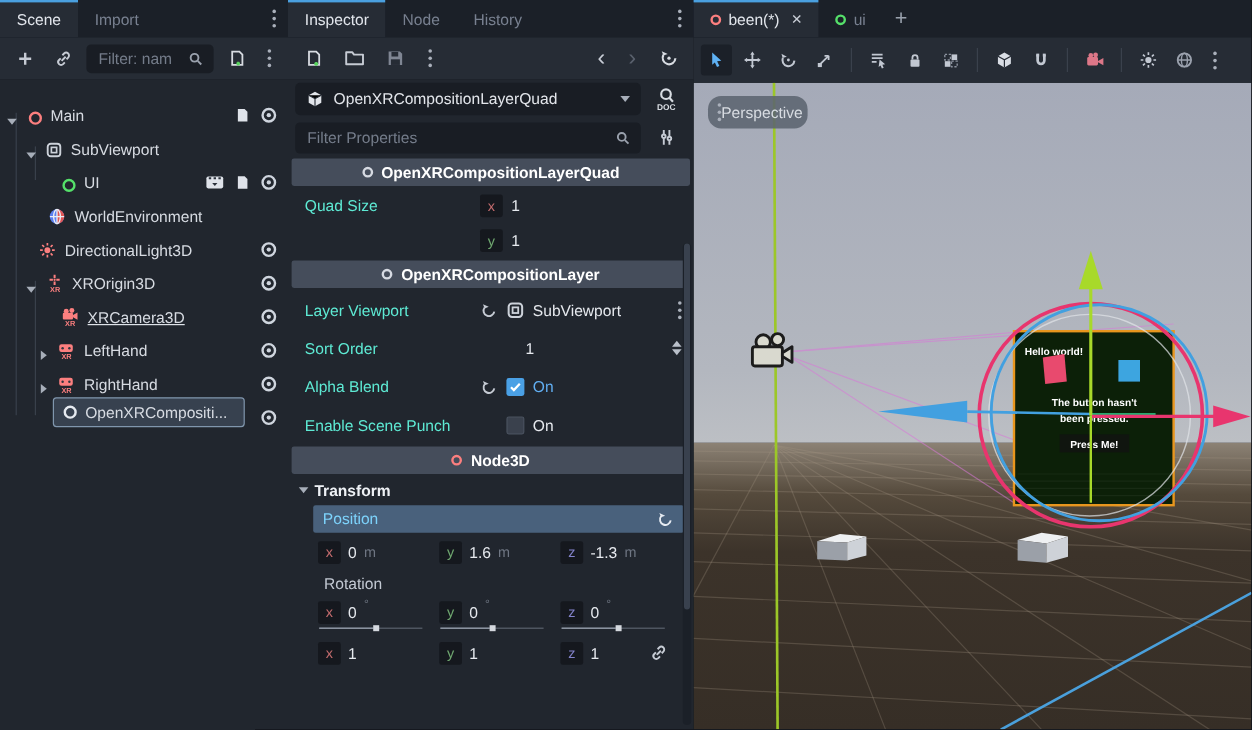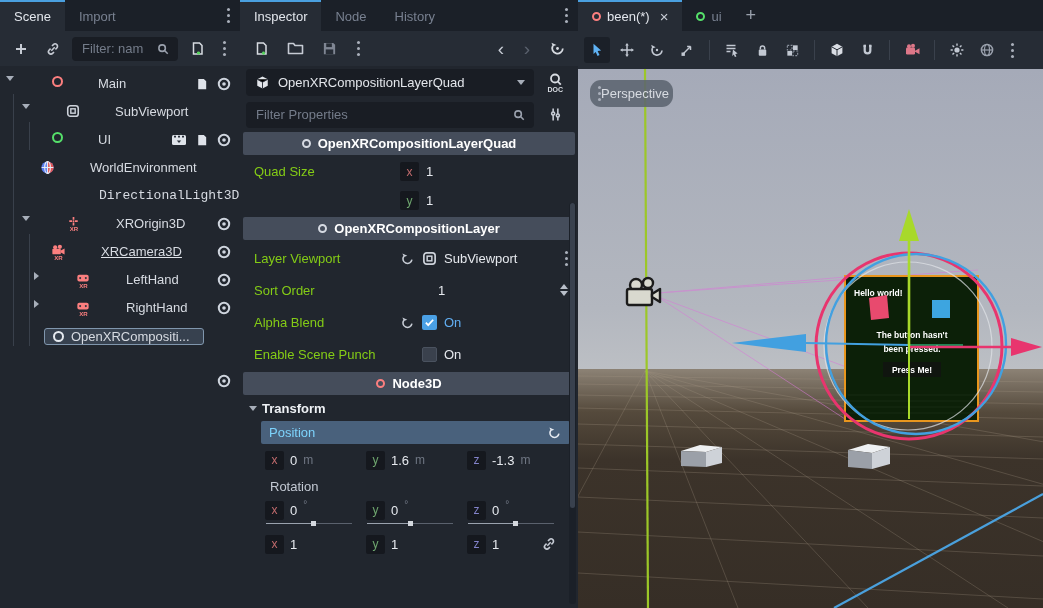--- a/index.html
+++ b/index.html
@@ -27,21 +27,21 @@
 
   
   .search-box{display:flex;align-items:center;background:#191d24;border-radius:4px;height:24px;
               padding:0 8px;flex:1;min-width:0;}
   .search-box input{flex:1;min-width:0;background:transparent;border:none;outline:none;
                     color:#c9ced8;font:13px "Liberation Sans",sans-serif;}
   .search-box input::placeholder{color:#747c8a;}
 
   
   .tree{position:absolute;top:66px;bottom:0;left:0;right:0;background:#21262e;padding-top:10px;}
-  .trow{height:28px;display:flex;align-items:flex-start;position:relative;padding-right:8px;gap:28px;}
+  .trow{height:28px;display:flex;align-items:flex-end;position:relative;padding-right:8px;}
   .trow .label{margin-left:7px;white-space:nowrap;color:#d7dbe2;}
   .trow .right{margin-left:auto;display:flex;align-items:center;gap:7px;}
   .ring{width:11px;height:11px;border-radius:50%;border:2.5px solid #fc7f7f;flex:none;}
   .ring.green{border-color:#55e06a;}
   .ring.white{border-color:#e6eaf0;}
   .tri-down{width:0;height:0;border-left:4px solid transparent;border-right:4px solid transparent;
             border-top:5px solid #a7aeb9;flex:none;}
   .tri-right{width:0;height:0;border-top:4px solid transparent;border-bottom:4px solid transparent;
              border-left:5px solid #a7aeb9;flex:none;}
   .guide{position:absolute;width:1px;background:#39404b;}
@@ -52,21 +52,21 @@
   
   .ibody{position:absolute;top:66px;bottom:0;left:0;right:0;background:#21262e;overflow:hidden;}
   .irow{display:flex;align-items:center;padding:0 10px 0 6px;height:33px;gap:8px;}
   .objsel{display:flex;align-items:center;gap:8px;background:#191d24;border-radius:4px;
           height:27px;flex:1;padding:0 9px;color:#e3e6eb;}
   .cat{height:23px;margin:2px 3px;background:#454d5b;border-radius:2px;display:flex;
        align-items:center;justify-content:center;gap:7px;font-weight:bold;color:#fff;}
   .cat .ring{width:9px;height:9px;border-width:2px;border-color:#d6dae2;}
   .cat .ring.red{border-color:#fc7f7f;}
   .prow{display:flex;align-items:center;height:29px;padding-left:14px;padding-right:10px;}
-  .plabel{width:146px;flex:none;color:#84cc16;white-space:nowrap;}
+  .plabel{width:146px;flex:none;color:#5eead4;white-space:nowrap;}
   .pval{flex:1;display:flex;align-items:center;gap:7px;min-width:0;}
   .badge{width:19px;height:19px;border-radius:2px;background:#15181e;display:flex;flex:none;
          align-items:center;justify-content:center;font-size:12px;}
   .bx{color:#c06a6c;} .by{color:#6fa76f;} .bz{color:#8383cb;}
   .val{color:#e6e9ee;} .unit{color:#6f7683;font-size:12px;}
   .cb{width:15px;height:15px;border-radius:2px;flex:none;display:flex;align-items:center;justify-content:center;}
   .cb.on{background:#4aa0e5;}
   .cb.off{background:#3a414d;border:1px solid #4a525f;}
   .onblue{color:#61aef2;}
   .spin{display:flex;flex-direction:column;gap:2px;margin-left:auto;}
@@ -196,21 +196,21 @@
       <div class="trow" style="padding-left:40px;">
         <svg width="15" height="15" viewBox="0 0 16 16">
           <circle cx="8" cy="8" r="6.5" fill="#5b7ff0"></circle>
           <path d="M8 1.5a6.5 6.5 0 010 13z" fill="#e05555"></path>
           <path d="M8 1.5v13M1.8 8h12.4" stroke="#e9edf5" stroke-width="1.2" fill="none"></path>
           <ellipse cx="8" cy="8" rx="3" ry="6.4" fill="none" stroke="#e9edf5" stroke-width="1.2"></ellipse>
           </svg>
         <span class="label">WorldEnvironment</span>
       </div>
 
-      <div class="trow" style="padding-left:64px;font-family:Liberation Mono, monospace;">
+      <div class="trow" style="padding-left:32px;">
         <svg width="15" height="15" viewBox="0 0 16 16">
           <circle cx="8" cy="8" r="2.6" fill="#fc7f7f"></circle>
           <path d="M8 1.5v2.4M8 12.1v2.4M1.5 8h2.4M12.1 8h2.4M3.4 3.4l1.7 1.7M10.9 10.9l1.7 1.7M12.6 3.4l-1.7 1.7M5.1 10.9l-1.7 1.7" stroke="#fc7f7f" stroke-width="1.5"></path>
           </svg>
         <span class="label">DirectionalLight3D</span>
         <span class="right">
           <svg width="16" height="16" viewBox="0 0 16 16">
               <circle cx="8" cy="8" r="5.2" fill="none" stroke="#cfd5de" stroke-width="2"></circle>
               <circle cx="8" cy="8" r="1.8" fill="#cfd5de"></circle>
             </svg>
@@ -277,21 +277,21 @@
           </svg>
         <span class="label">RightHand</span>
         <span class="right">
           <svg width="16" height="16" viewBox="0 0 16 16">
               <circle cx="8" cy="8" r="5.2" fill="none" stroke="#cfd5de" stroke-width="2"></circle>
               <circle cx="8" cy="8" r="1.8" fill="#cfd5de"></circle>
             </svg>
         </span>
       </div>
 
-      <div class="trow" style="padding-left:44px;flex-direction:column;">
+      <div class="trow" style="padding-left:44px;">
         <span class="selwrap">
           <span class="ring white" style="flex:none"></span>
           <span class="label">OpenXRCompositi...</span>
         </span>
         <span class="right">
           <svg width="16" height="16" viewBox="0 0 16 16">
               <circle cx="8" cy="8" r="5.2" fill="none" stroke="#cfd5de" stroke-width="2"></circle>
               <circle cx="8" cy="8" r="1.8" fill="#cfd5de"></circle>
             </svg>
         </span>

